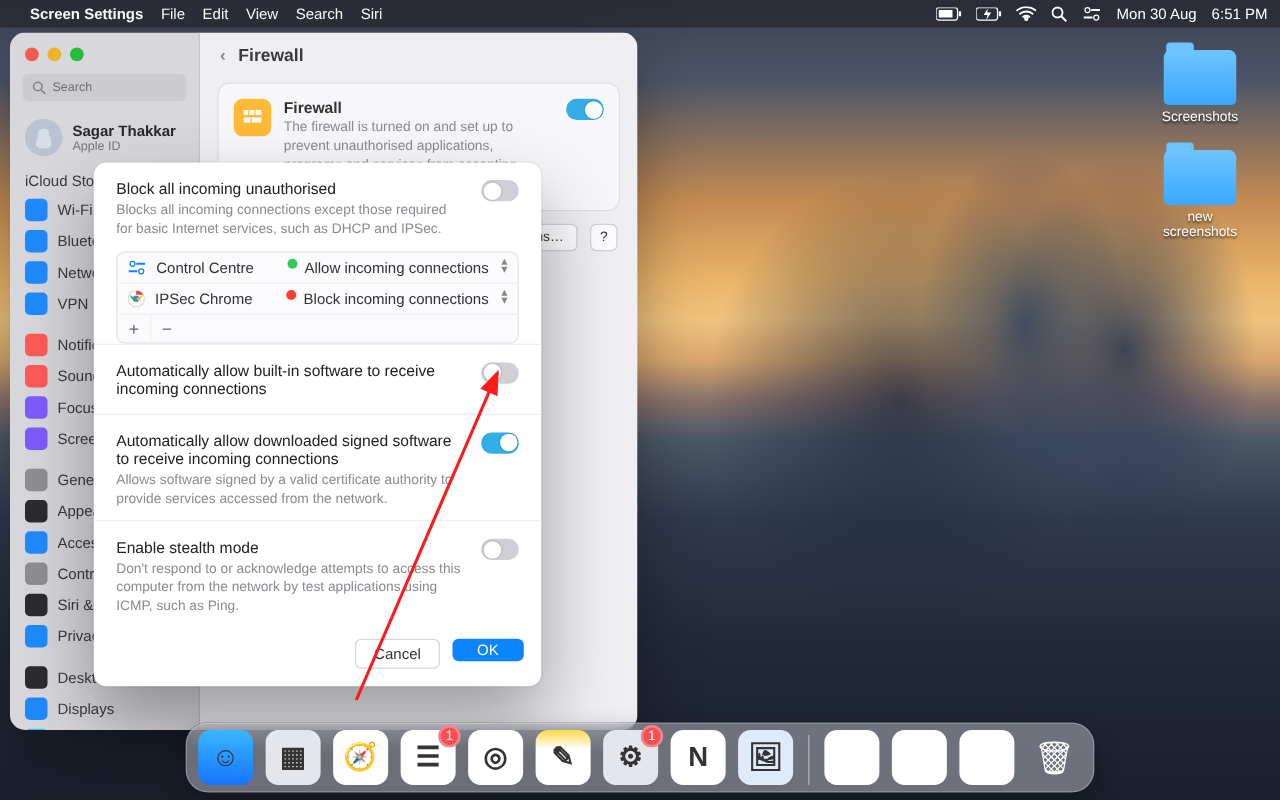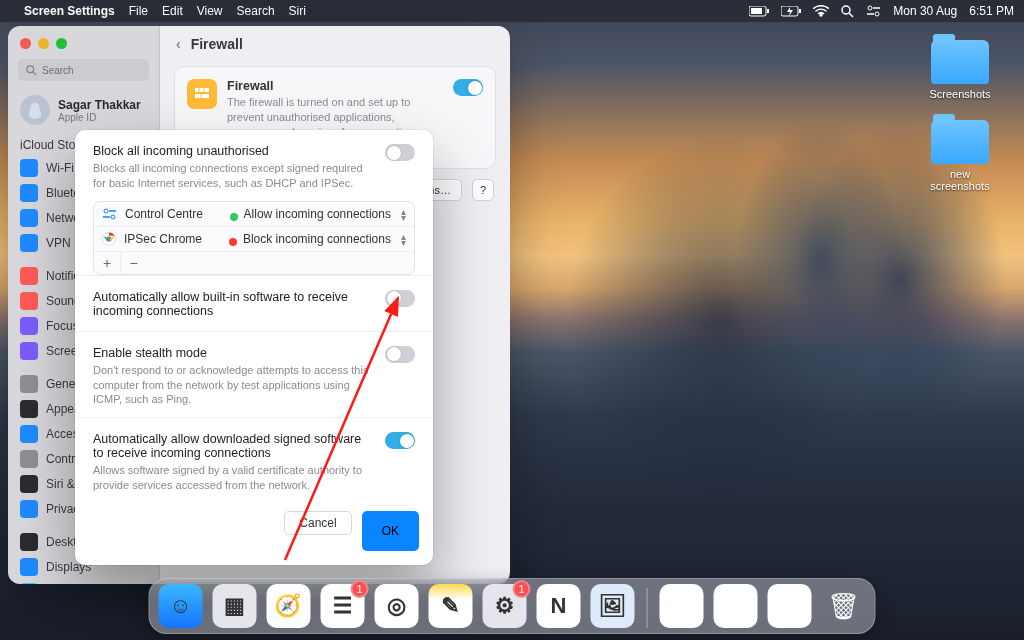--- a/index.html
+++ b/index.html
@@ -81,28 +81,28 @@
     padding:0 0 10px; font-size:12px; color:#333;
   }
   .sheet .blk{padding:14px 18px 10px;display:flex;gap:12px;align-items:flex-start;border-top:1px solid #efeff2}
   .sheet .blk:first-child{border-top:0}
   .sheet .t{font-size:12.5px;color:#222;margin-bottom:3px}
   .sheet .d{font-size:11px;color:#8a8a90;line-height:1.35}
   .sheet .tg{margin-left:auto;flex-shrink:0}
   .app-list{margin:0 18px;border:1px solid #e3e3e8;border-radius:7px;overflow:hidden;background:#fbfbfd}
   .app-list .row{display:flex;align-items:center;gap:8px;padding:5px 8px;font-size:12px}
   .app-list .row + .row{border-top:1px solid #eee}
-  .app-list .sel{margin-left:auto;display:flex;align-items:flex-end;gap:6px}
+  .app-list .sel{margin-left:auto;display:flex;align-items:flex-start;gap:6px}
   .dot{width:8px;height:8px;border-radius:50%}
   .steppers{font-size:10px;color:#888;line-height:6px;margin-left:4px}
   .app-list .foot{display:flex;gap:0;border-top:1px solid #eee}
   .app-list .foot button{border:0;background:transparent;width:26px;height:22px;font-size:14px;color:#666}
   .sheet-btns{display:flex;justify-content:flex-end;gap:10px;padding:8px 14px 4px}
   .btn-def{height:24px;border:1px solid #d6d6dc;background:#fff;border-radius:5px;font-size:12px;padding:0 14px;color:#333}
-  .btn-primary{height:40px;border:0;background:#0a84ff;color:#000000;border-radius:5px;font-size:12px;padding:0 20px}
+  .btn-primary{height:18px;border:0;background:#0a84ff;color:#ffffff;border-radius:5px;font-size:12px;padding:0 20px}
   
   .arrow{position:absolute;pointer-events:none}
   
   .dock{
     position:absolute; left:50%; bottom:6px; transform:translateX(-50%);
     background:rgba(210,210,220,.45); backdrop-filter:blur(10px);
     border-radius:18px; padding:6px 10px; display:flex; gap:10px; align-items:flex-end;
     box-shadow:0 8px 20px rgba(0,0,0,.3), inset 0 0 0 1px rgba(255,255,255,.25);
   }
   .dock .di{width:44px;height:44px;border-radius:10px;display:flex;align-items:center;justify-content:center;position:relative;font-size:22px;color:#fff}
@@ -299,21 +299,21 @@
       <span class="btn-opt">Options…</span>
       <span class="help">?</span>
     </div>
   </div>
 </div>
 
 <div class="sheet">
   <div class="blk">
     <div style="flex:1">
       <div class="t">Block all incoming unauthorised</div>
-      <div class="d">Blocks all incoming connections except signed required for basic Internet services, such as DHCP and IPSec.</div>
+      <div class="d">Blocks all incoming connections except those required for basic Internet services, such as DHCP and IPSec.</div>
     </div>
     <div class="tg toggle off"></div>
   </div>
 
   <div class="app-list">
     <div class="row">
       <span class="ic">
           <svg width="15" height="12" viewBox="0 0 15 12">
             <circle cx="4" cy="3" r="2" fill="none" stroke="#0a84ff"></circle>
             <line x1="7" y1="3" x2="14" y2="3" stroke="#0a84ff" stroke-width="1.5"></line>
@@ -353,32 +353,32 @@
 
   <div class="blk">
     <div style="flex:1">
       <div class="t">Automatically allow built-in software to receive incoming connections</div>
     </div>
     <div class="tg toggle off"></div>
   </div>
 
   <div class="blk">
     <div style="flex:1">
+      <div class="t">Automatically allow downloaded signed software to receive incoming connections</div>
+      <div class="d">Allows software signed by a valid certificate authority to provide services accessed from the network.</div>
+    </div>
+    <div class="tg toggle on"></div>
+  </div>
+
+  <div class="blk">
+    <div style="flex:1">
       <div class="t">Enable stealth mode</div>
       <div class="d">Don't respond to or acknowledge attempts to access this computer from the network by test applications using ICMP, such as Ping.</div>
     </div>
     <div class="tg toggle off"></div>
-  </div>
-
-  <div class="blk">
-    <div style="flex:1">
-      <div class="t">Automatically allow downloaded signed software to receive incoming connections</div>
-      <div class="d">Allows software signed by a valid certificate authority to provide services accessed from the network.</div>
-    </div>
-    <div class="tg toggle on"></div>
   </div>
 
   <div class="sheet-btns">
     <button class="btn-def">Cancel</button>
     <button class="btn-primary">OK</button>
   </div>
 </div>
 
 <svg class="arrow" width="1024" height="640" style="top:0;left:0">
   <defs>

